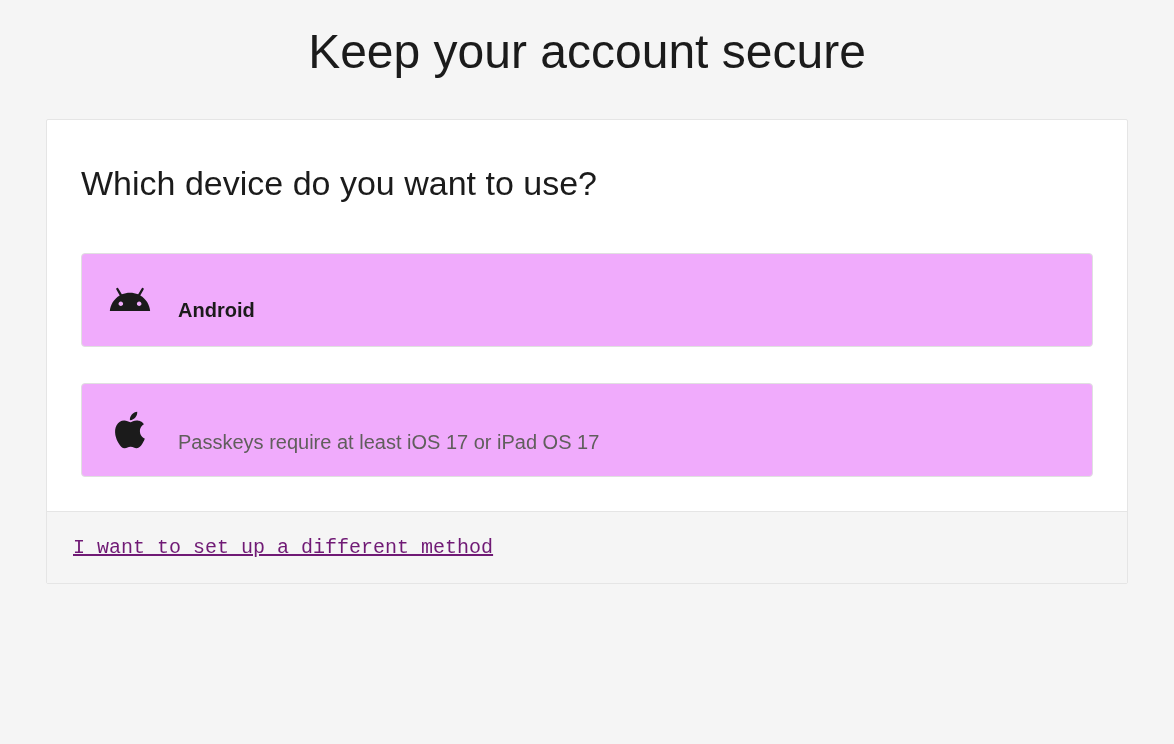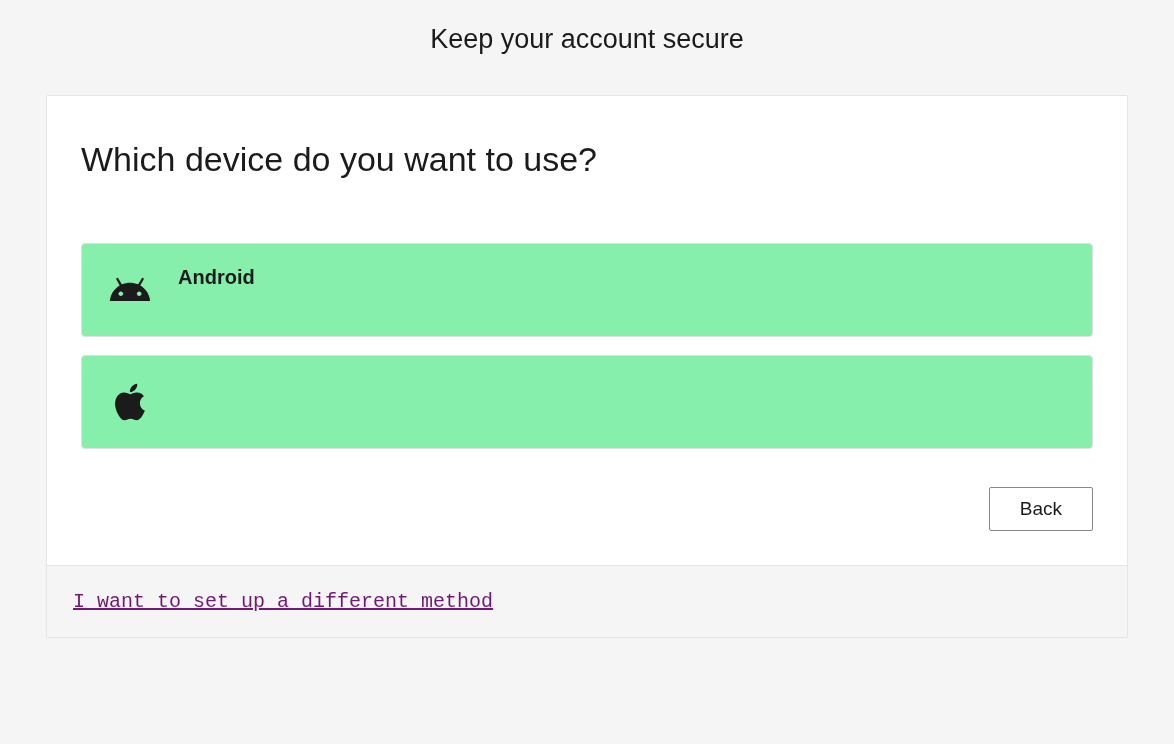--- a/index.html
+++ b/index.html
@@ -9,50 +9,50 @@
     }
     body {
       font-family: 'Segoe UI', Tahoma, Geneva, Verdana, sans-serif;
       background-color: #f5f5f5;
       width: 1174px;
       height: 744px;
       overflow: hidden;
     }
     .page-title {
       text-align: center;
-      font-size: 27px;
+      font-size: 48px;
       font-weight: 400;
       color: #1b1b1b;
       padding-top: 24px;
       padding-bottom: 40px;
     }
     .card {
       background-color: #ffffff;
       margin: 0 46px;
       border: 1px solid #e5e5e5;
       border-radius: 2px;
     }
     .card-body {
       padding: 44px 34px 34px 34px;
     }
     .card-heading {
       font-size: 34px;
       font-weight: 400;
       color: #1b1b1b;
-      margin-bottom: 64px;
+      margin-bottom: 50px;
     }
     .device-option {
       display: flex;
-      align-items: flex-start;
+      align-items: flex-end;
       border: 1px solid #e0e0e0;
       border-radius: 4px;
       padding: 22px 24px;
-      margin-bottom: 18px;
+      margin-bottom: 36px;
       cursor: pointer;
-      background-color: #86efac;
+      background-color: #f0abfc;
     }
     .device-option:last-of-type {
       margin-bottom: 0;
     }
     .device-icon {
       width: 48px;
       height: 48px;
       display: flex;
       align-items: center;
       justify-content: center;
@@ -129,24 +129,22 @@
       </div>
     </div>
 
     <div class="device-option">
       <div class="device-icon">
         <svg viewBox="0 0 24 24" fill="#1b1b1b">
           <path d="M18.71 19.5c-.83 1.24-1.71 2.45-3.05 2.47-1.34.03-1.77-.79-3.29-.79-1.53 0-2 .77-3.27.82-1.31.05-2.3-1.32-3.14-2.53C4.25 17 2.94 12.45 4.7 9.39c.87-1.52 2.43-2.48 4.12-2.51 1.28-.02 2.5.87 3.29.87.78 0 2.26-1.07 3.81-.91.65.03 2.47.26 3.64 1.98-.09.06-2.17 1.28-2.15 3.81.03 3.02 2.65 4.03 2.68 4.04-.03.07-.42 1.44-1.38 2.83M13 3.5c.73-.83 1.94-1.46 2.94-1.5.13 1.17-.34 2.35-1.04 3.19-.69.85-1.83 1.51-2.95 1.42-.15-1.15.41-2.35 1.05-3.11z"></path>
         </svg>
       </div>
       <div class="device-text">
+        <span class="device-subtitle">Passkeys require at least iOS 17 or iPad OS 17</span>
       </div>
     </div>
 
-    <div class="button-row">
-      <button class="back-button">Back</button>
-    </div>
   </div>
 
   <div class="card-footer">
     <button class="different-method-link">I want to set up a different method</button>
   </div>
 </div>
 
 </body></html>

